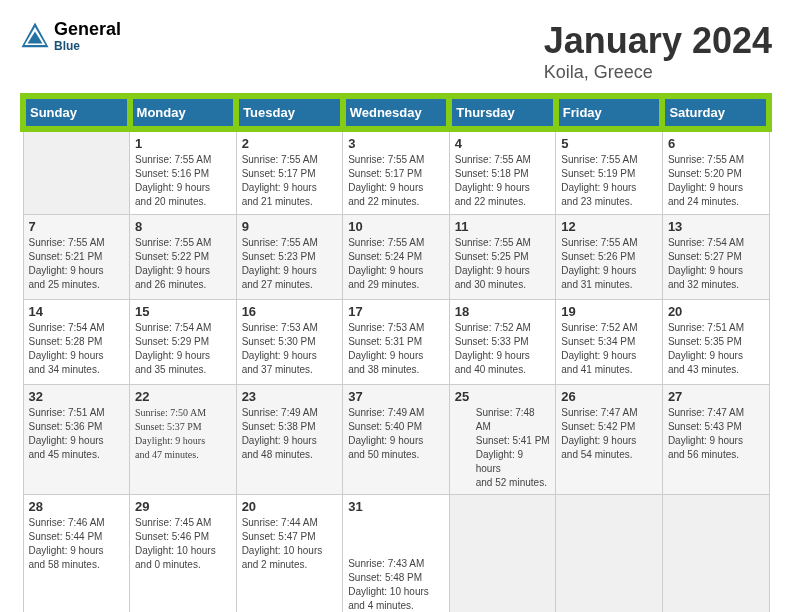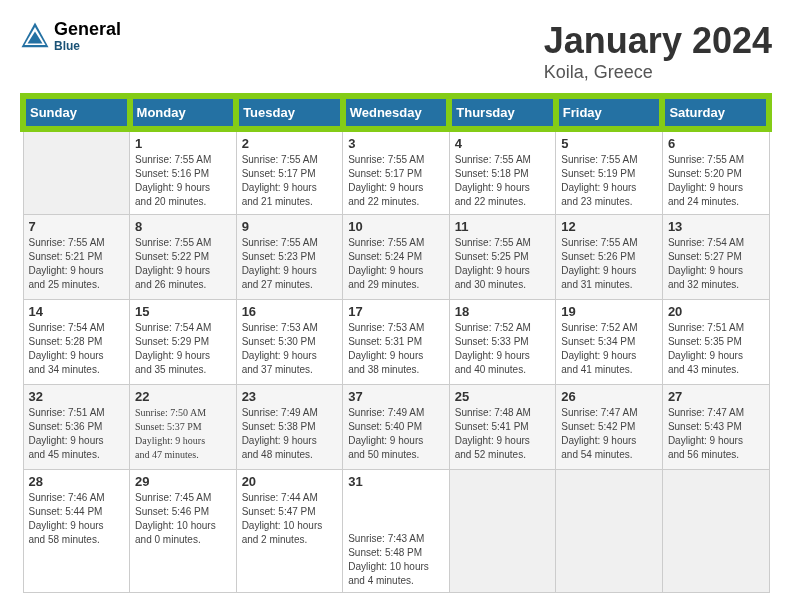--- a/index.html
+++ b/index.html
@@ -304,21 +304,21 @@
         </td>
         <td>
           <span class="day-number">37</span>
           <div class="day-info" style="white-space: pre-line;">Sunrise: 7:49 AM
 Sunset: 5:40 PM
 Daylight: 9 hours
 and 50 minutes.</div>
         </td>
         <td>
           <span class="day-number">25</span>
-          <div class="day-info" style="white-space: pre-line;">Sunrise: 7:48 AM
+          <div class="day-info" style="white-space: pre-line; margin-left: 21px;">Sunrise: 7:48 AM
 Sunset: 5:41 PM
 Daylight: 9 hours
 and 52 minutes.</div>
         </td>
         <td>
           <span class="day-number">26</span>
           <div class="day-info" style="white-space: pre-line;">Sunrise: 7:47 AM
 Sunset: 5:42 PM
 Daylight: 9 hours
 and 54 minutes.</div>

